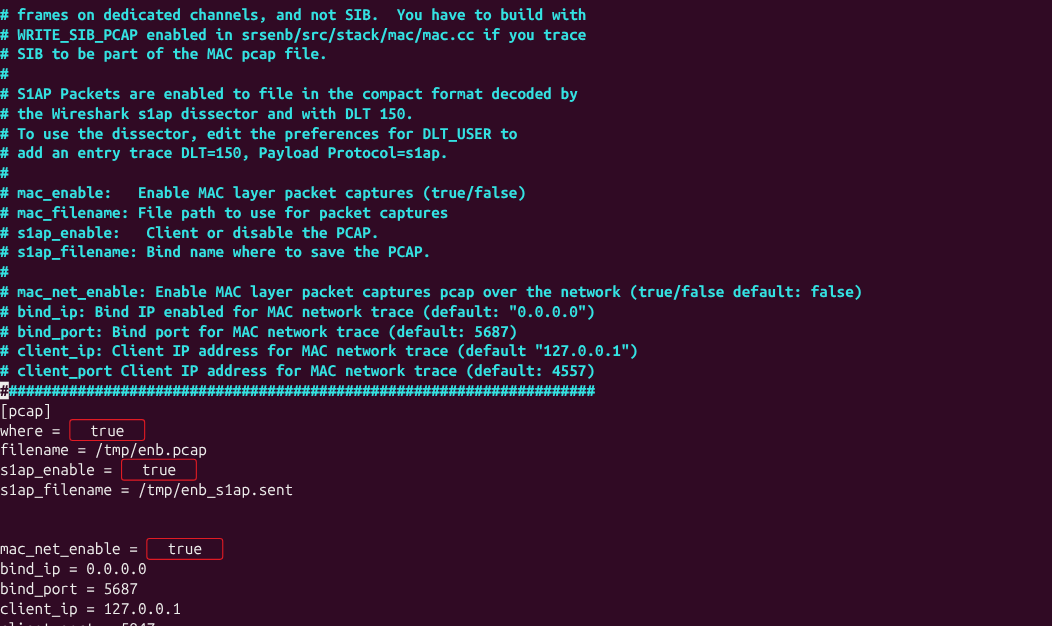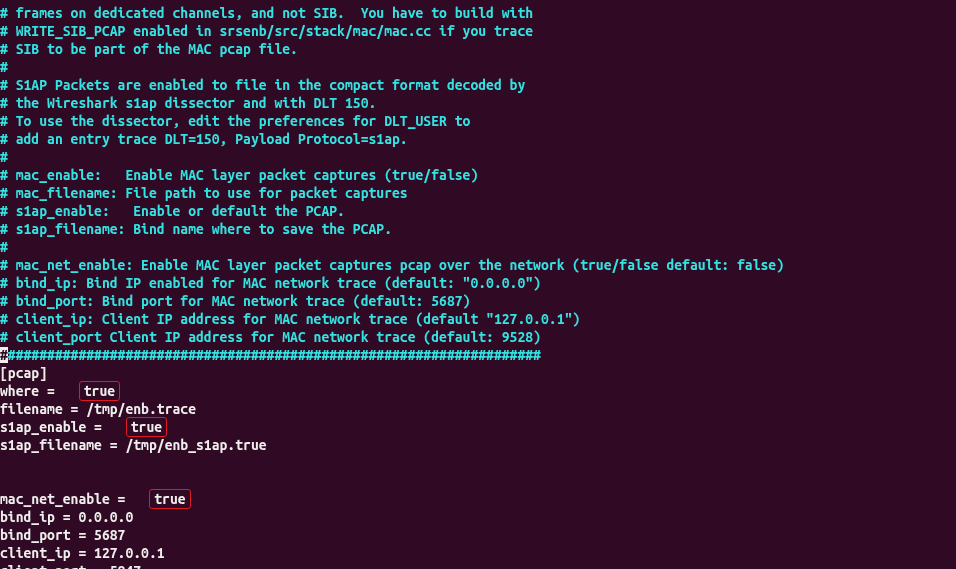--- a/index.html
+++ b/index.html
@@ -1,49 +1,49 @@
 <!DOCTYPE html>
 <html><head>
 <meta charset="utf-8">
 <style>
 html,body{margin:0;padding:0;background:#300A24;font-family:'Ubuntu Mono','DejaVu Sans Mono',Consolas,monospace;font-size:14px;line-height:18px;-webkit-font-smoothing:none}
 pre{margin:0;padding:4px 0 0 0;white-space:pre;font-family:inherit}
 .cmt{color:#34E2E2;font-weight:700}
-.cfg{color:#EEEEEC;font-weight:700}
-.hl{display:inline-block;border:1px solid #E01B24;border-radius:3px;padding:0 4px;margin:-1px 16px}
+.cfg{color:#EEEEEC;font-weight:400}
+.hl{display:inline-block;border:1px solid #E01B24;border-radius:3px;padding:0 18px;margin:-1px 0}
 .cur{background:#EEEEEC;color:#300A24;font-weight:700}
 .gap{display:block;height:18px}
 </style>
 </head>
 <body>
 
 <pre><span class="cmt"># frames on dedicated channels, and not SIB.  You have to build with</span>
 <span class="cmt"># WRITE_SIB_PCAP enabled in srsenb/src/stack/mac/mac.cc if you trace</span>
 <span class="cmt"># SIB to be part of the MAC pcap file.</span>
 <span class="cmt">#</span>
 <span class="cmt"># S1AP Packets are enabled to file in the compact format decoded by</span>
 <span class="cmt"># the Wireshark s1ap dissector and with DLT 150.</span>
 <span class="cmt"># To use the dissector, edit the preferences for DLT_USER to</span>
 <span class="cmt"># add an entry trace DLT=150, Payload Protocol=s1ap.</span>
 <span class="cmt">#</span>
 <span class="cmt"># mac_enable:   Enable MAC layer packet captures (true/false)</span>
 <span class="cmt"># mac_filename: File path to use for packet captures</span>
-<span class="cmt"># s1ap_enable:   Enable or default the PCAP.</span>
+<span class="cmt"># s1ap_enable:   Client or disable the PCAP.</span>
 <span class="cmt"># s1ap_filename: Bind name where to save the PCAP.</span>
 <span class="cmt">#</span>
 <span class="cmt"># mac_net_enable: Enable MAC layer packet captures pcap over the network (true/false default: false)</span>
 <span class="cmt"># bind_ip: Bind IP enabled for MAC network trace (default: "0.0.0.0")</span>
 <span class="cmt"># bind_port: Bind port for MAC network trace (default: 5687)</span>
 <span class="cmt"># client_ip: Client IP address for MAC network trace (default "127.0.0.1")</span>
-<span class="cmt"># client_port Client IP address for MAC network trace (default: 9528)</span>
+<span class="cmt"># client_port Client IP address for MAC network trace (default: 4557)</span>
 <span class="cmt"><span class="cur">#</span><span>####################################################################</span></span>
 <span class="cfg">[pcap]</span>
 <span class="cfg"><span>where = </span><span class="hl">true</span></span>
-<span class="cfg">filename = /tmp/enb.trace</span>
+<span class="cfg">filename = /tmp/enb.pcap</span>
 <span class="cfg"><span>s1ap_enable = </span><span class="hl">true</span></span>
-<span class="cfg">s1ap_filename = /tmp/enb_s1ap.true</span>
+<span class="cfg">s1ap_filename = /tmp/enb_s1ap.sent</span>
 <span class="gap"></span>
 <span class="cfg"><span>mac_net_enable = </span><span class="hl">true</span></span>
 <span class="cfg">bind_ip = 0.0.0.0</span>
 <span class="cfg">bind_port = 5687</span>
 <span class="cfg">client_ip = 127.0.0.1</span>
 <span class="cfg">client_port = 5847</span>
 </pre>
 
 </body></html>

